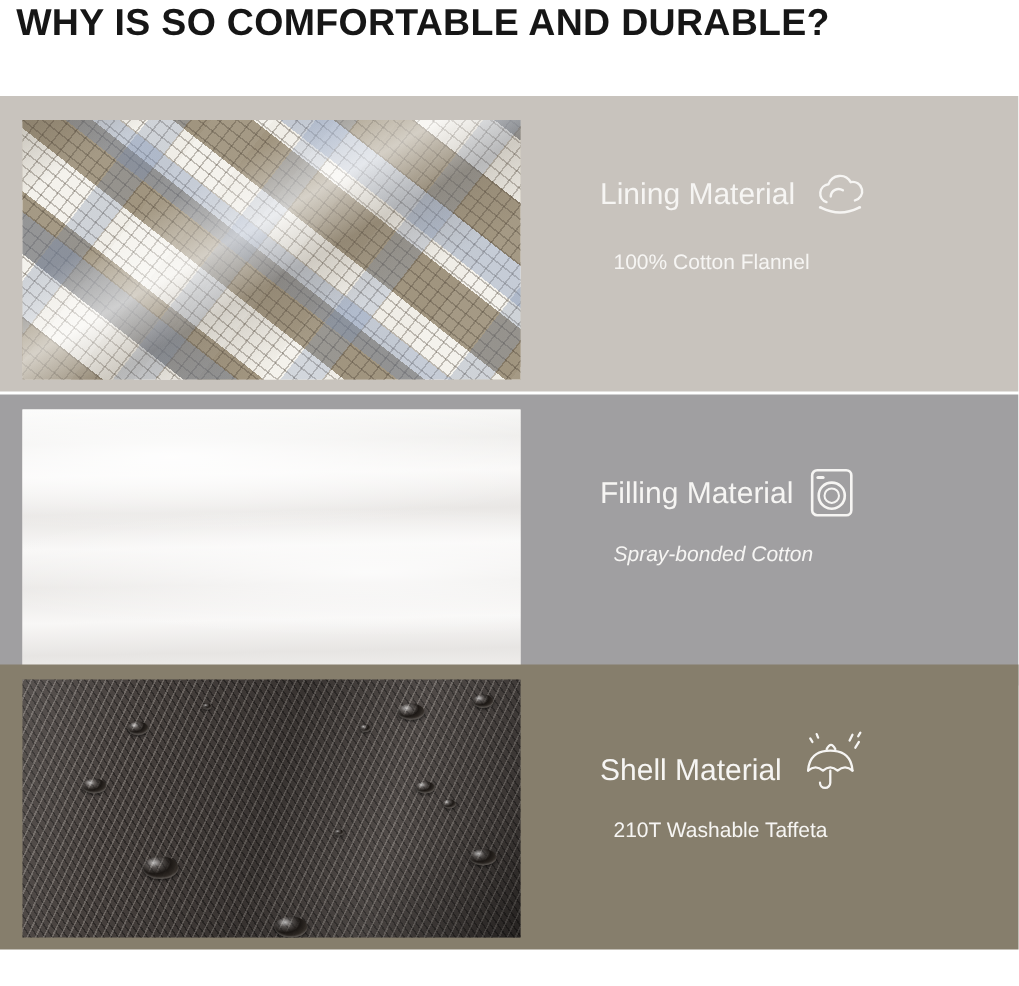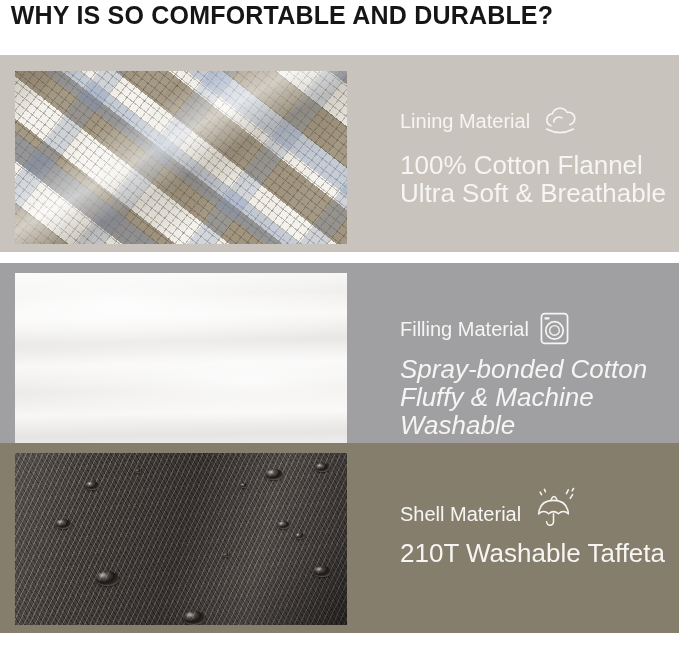--- a/index.html
+++ b/index.html
@@ -3,21 +3,21 @@
 <meta charset="utf-8">
 <style>
   html,body{margin:0;padding:0;}
   body{width:679px;height:657px;background:#ffffff;font-family:"Liberation Sans",sans-serif;overflow:hidden;}
   .canvas{position:relative;width:679px;height:657px;background:#ffffff;}
 
   .page-title{position:absolute;top:1px;left:0;width:564px;text-align:center;
     font-size:25px;font-weight:bold;letter-spacing:.2px;color:#161616;}
 
   .band{position:absolute;left:0;width:679px;}
-  .band-1{top:55px;height:197px;}
+  .band-1{top:64px;height:197px;}
   .band-2{top:263px;height:194px;}
   .band-3{top:443px;height:190px;padding-left:40px;}
 
   .photo{position:absolute;left:15px;width:332px;overflow:hidden;}
 
   
   .photo-flannel{top:16px;height:173px;background-color:#e8e4dc;
     background-image:
       linear-gradient(150deg, rgba(255,255,255,0) 30%, rgba(255,255,255,.55) 44%, rgba(110,100,86,.25) 56%, rgba(255,255,255,0) 70%),
       linear-gradient(150deg, rgba(90,80,66,.28) 0%, rgba(255,255,255,0) 14%),
@@ -43,21 +43,21 @@
       repeating-linear-gradient(115deg, rgba(228,222,214,.25) 0 1px, rgba(228,222,214,0) 1px 5px),
       repeating-linear-gradient(55deg, rgba(0,0,0,.35) 0 1px, rgba(0,0,0,0) 1px 4px);}
 
   .drop{position:absolute;border-radius:50%;
     background:radial-gradient(ellipse at 32% 28%, rgba(255,255,255,.65) 0%, rgba(255,255,255,.12) 20%, rgba(26,22,19,.96) 48%, rgba(80,72,64,.85) 100%);
     box-shadow:0 1px 2px rgba(0,0,0,.55), inset 0 -1px 1px rgba(255,255,255,.18);}
 
   .text-col{position:absolute;left:400px;color:#f6f5f3;}
   .mat-heading{display:flex;align-items:center;gap:11px;font-size:20px;line-height:24px;}
   .band-1 .mat-heading{top:51px;} .band-2 .mat-heading{top:49px;} .band-3 .mat-heading{top:56px;}
-  .mat-body{font-size:26px;line-height:28px;}
+  .mat-body{font-size:14px;line-height:28px;margin-left:9px;}
   .band-1 .mat-body{top:96px;} .band-2 .mat-body{top:92px;font-style:italic;} .band-3 .mat-body{top:96px;}
   .mat-icon{flex:0 0 auto;display:block;}
   .mat-icon svg{display:block;stroke:#f6f5f3;fill:none;stroke-linecap:round;stroke-linejoin:round;}
 </style>
 </head>
 <body>
 
 <div class="canvas">
 
   <div class="page-title">WHY IS SO COMFORTABLE AND DURABLE?</div>
@@ -71,40 +71,38 @@
           <path d="M10.5 20.5 a6.5 6.5 0 0 1 1.5-12.6 a8.5 8.5 0 0 1 15.5-1.4 a6.3 6.3 0 0 1 3 12.8"></path>
           <path d="M13.5 16.5 a5.5 5.5 0 0 1 8.5-4.3"></path>
           <path d="M7 24.5 q13 6.5 26 0"></path>
           <circle cx="6.2" cy="24.2" r="1" fill="#f6f5f3" stroke="none"></circle>
           <circle cx="33.8" cy="24.2" r="1" fill="#f6f5f3" stroke="none"></circle>
         </svg>
       </span>
     </div>
     <div class="text-col mat-body" style="position:absolute;top:96px;">
       <div>100% Cotton Flannel</div>
-      <div>Ultra Soft &amp; Breathable</div>
     </div>
   </div>
 
   <div class="band band-2" style="background: rgb(160, 159, 161);">
     <div class="photo photo-cotton"></div>
     <div class="text-col mat-heading" style="position:absolute;top:49px;">
       <span>Filling Material</span>
       <span class="mat-icon">
         <svg width="29" height="33" viewBox="0 0 30 34" stroke-width="1.8">
           <rect x="1.5" y="1.5" width="27" height="31" rx="3.5"></rect>
           <circle cx="15" cy="19" r="9"></circle>
           <circle cx="15" cy="19" r="5" stroke-width="1.4"></circle>
           <line x1="5.5" y1="6.5" x2="9" y2="6.5" stroke-width="2.2"></line>
         </svg>
       </span>
     </div>
     <div class="text-col mat-body" style="position:absolute;top:92px;">
       <div>Spray-bonded Cotton</div>
-      <div>Fluffy &amp; Machine Washable</div>
     </div>
   </div>
 
   <div class="band band-3" style="background: rgb(134, 126, 108);">
     <div class="photo photo-taffeta">
       <span class="drop" style="left:70px;top:28px;width:14px;height:9px;"></span>
       <span class="drop" style="left:120px;top:16px;width:6px;height:4px;"></span>
       <span class="drop" style="left:250px;top:16px;width:18px;height:11px;"></span>
       <span class="drop" style="left:300px;top:10px;width:14px;height:9px;"></span>
       <span class="drop" style="left:225px;top:30px;width:7px;height:5px;"></span>

